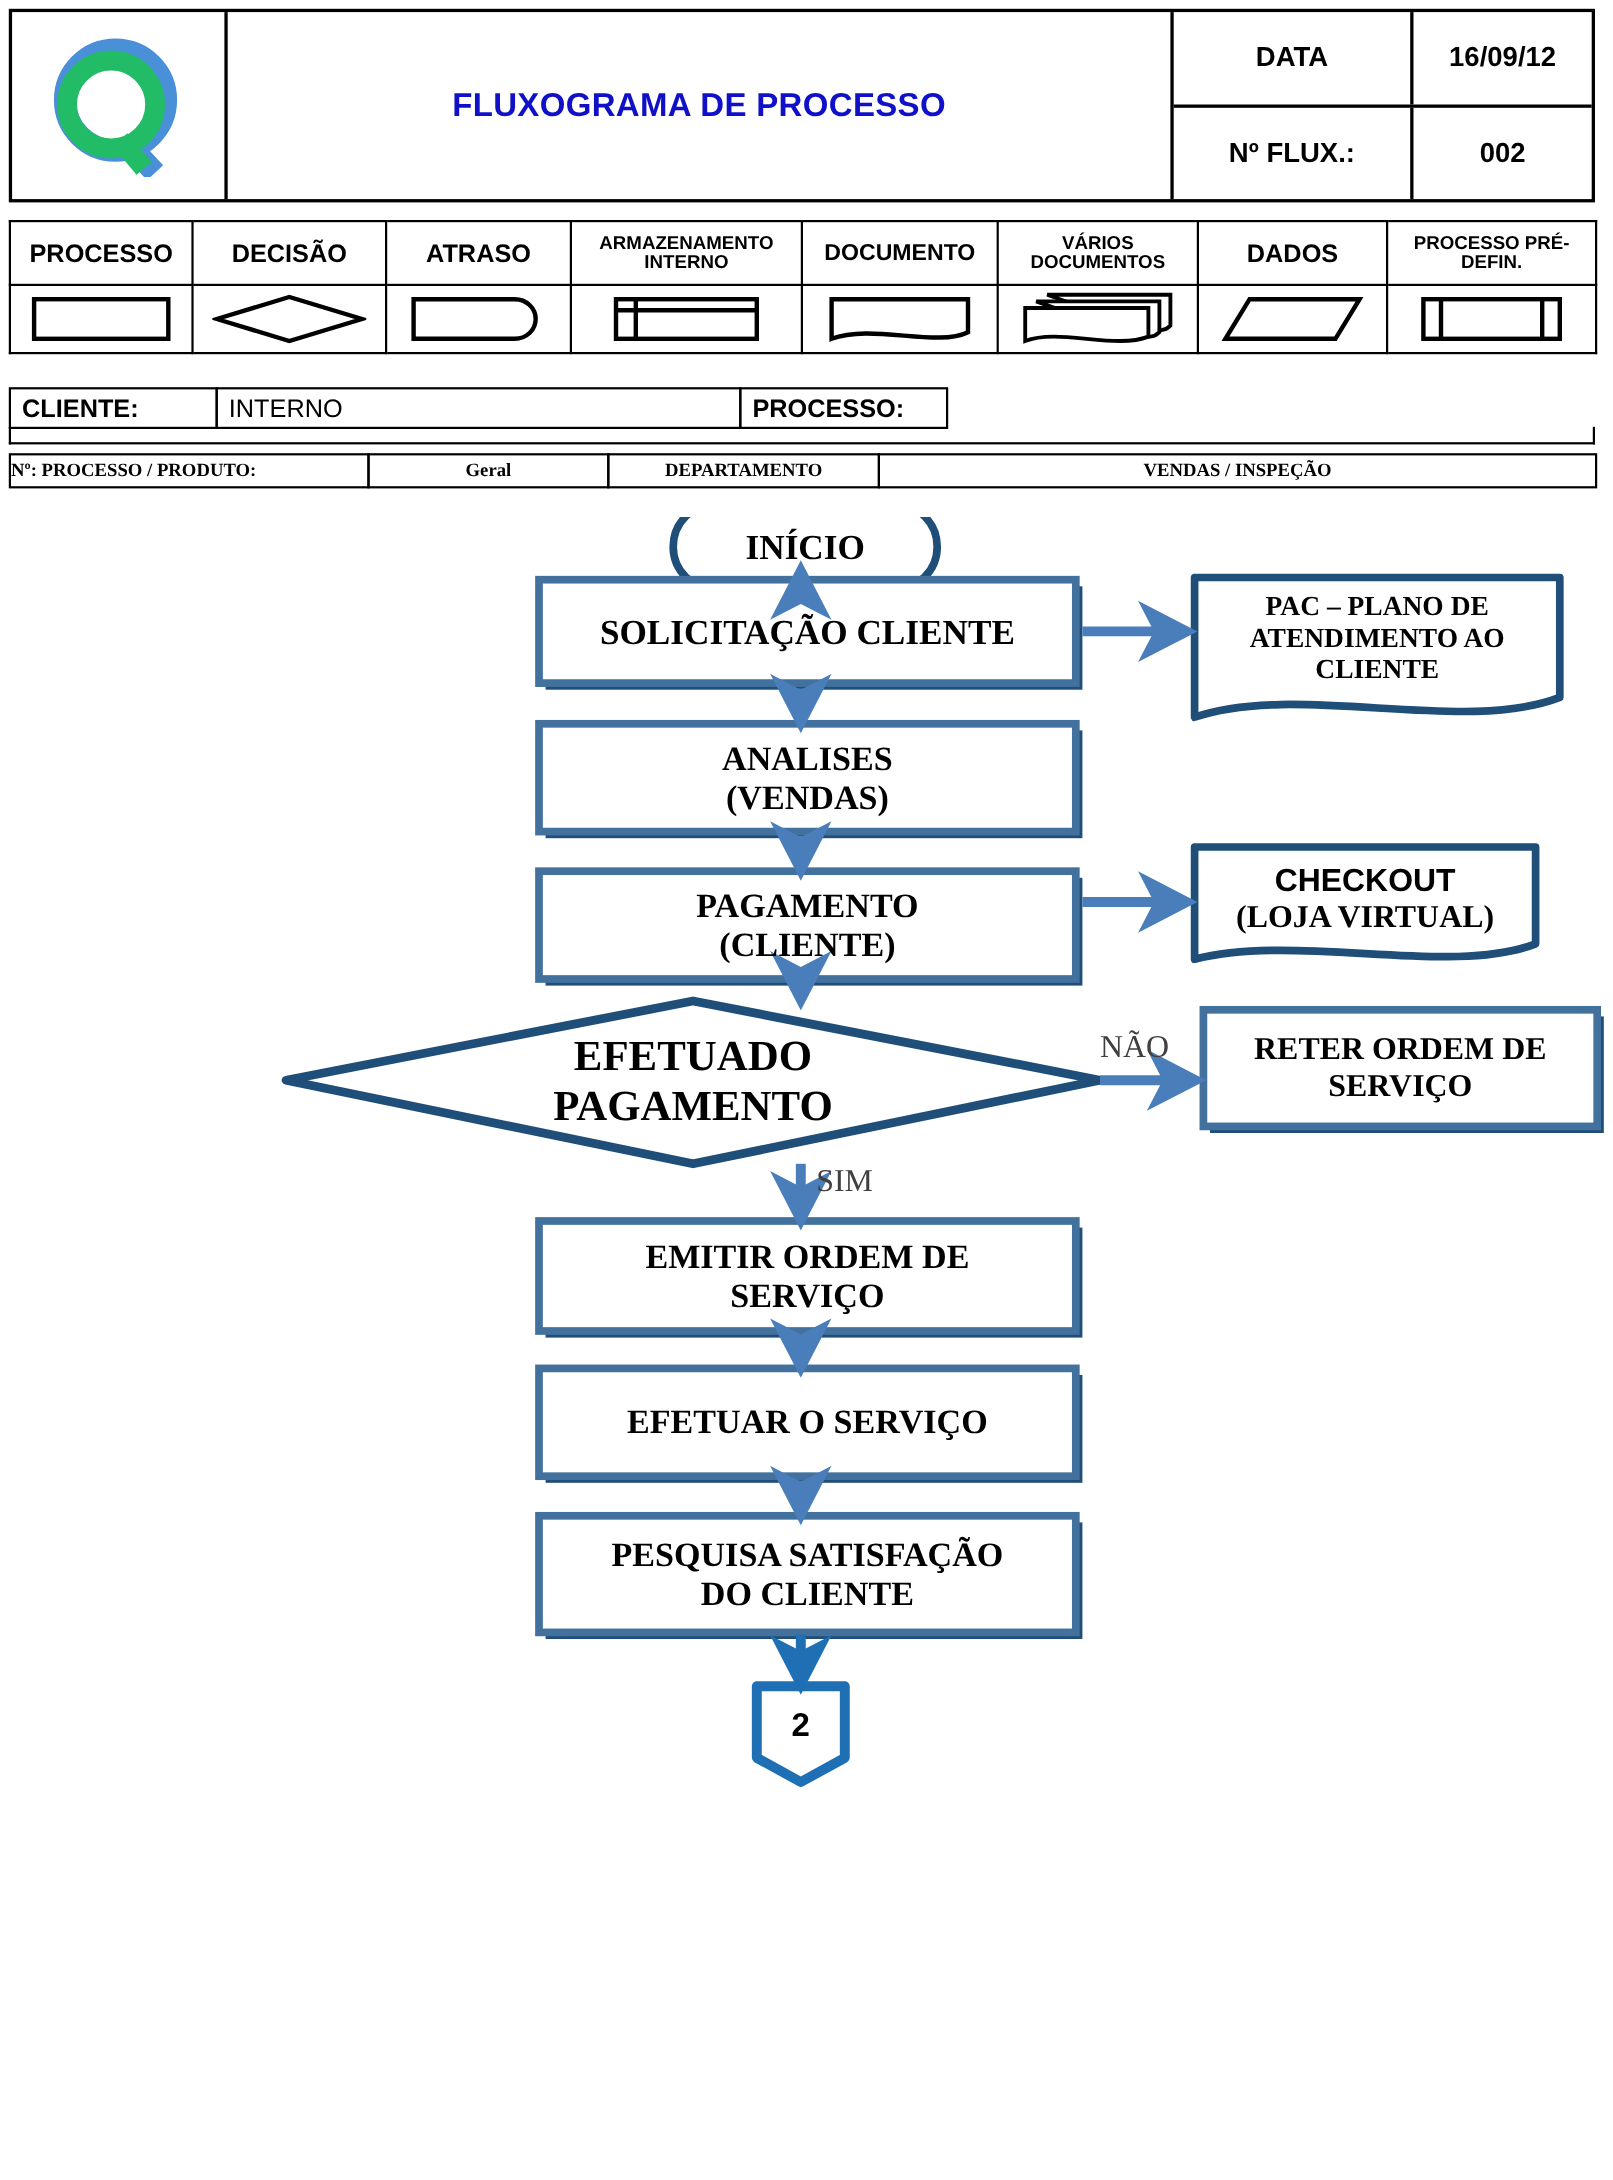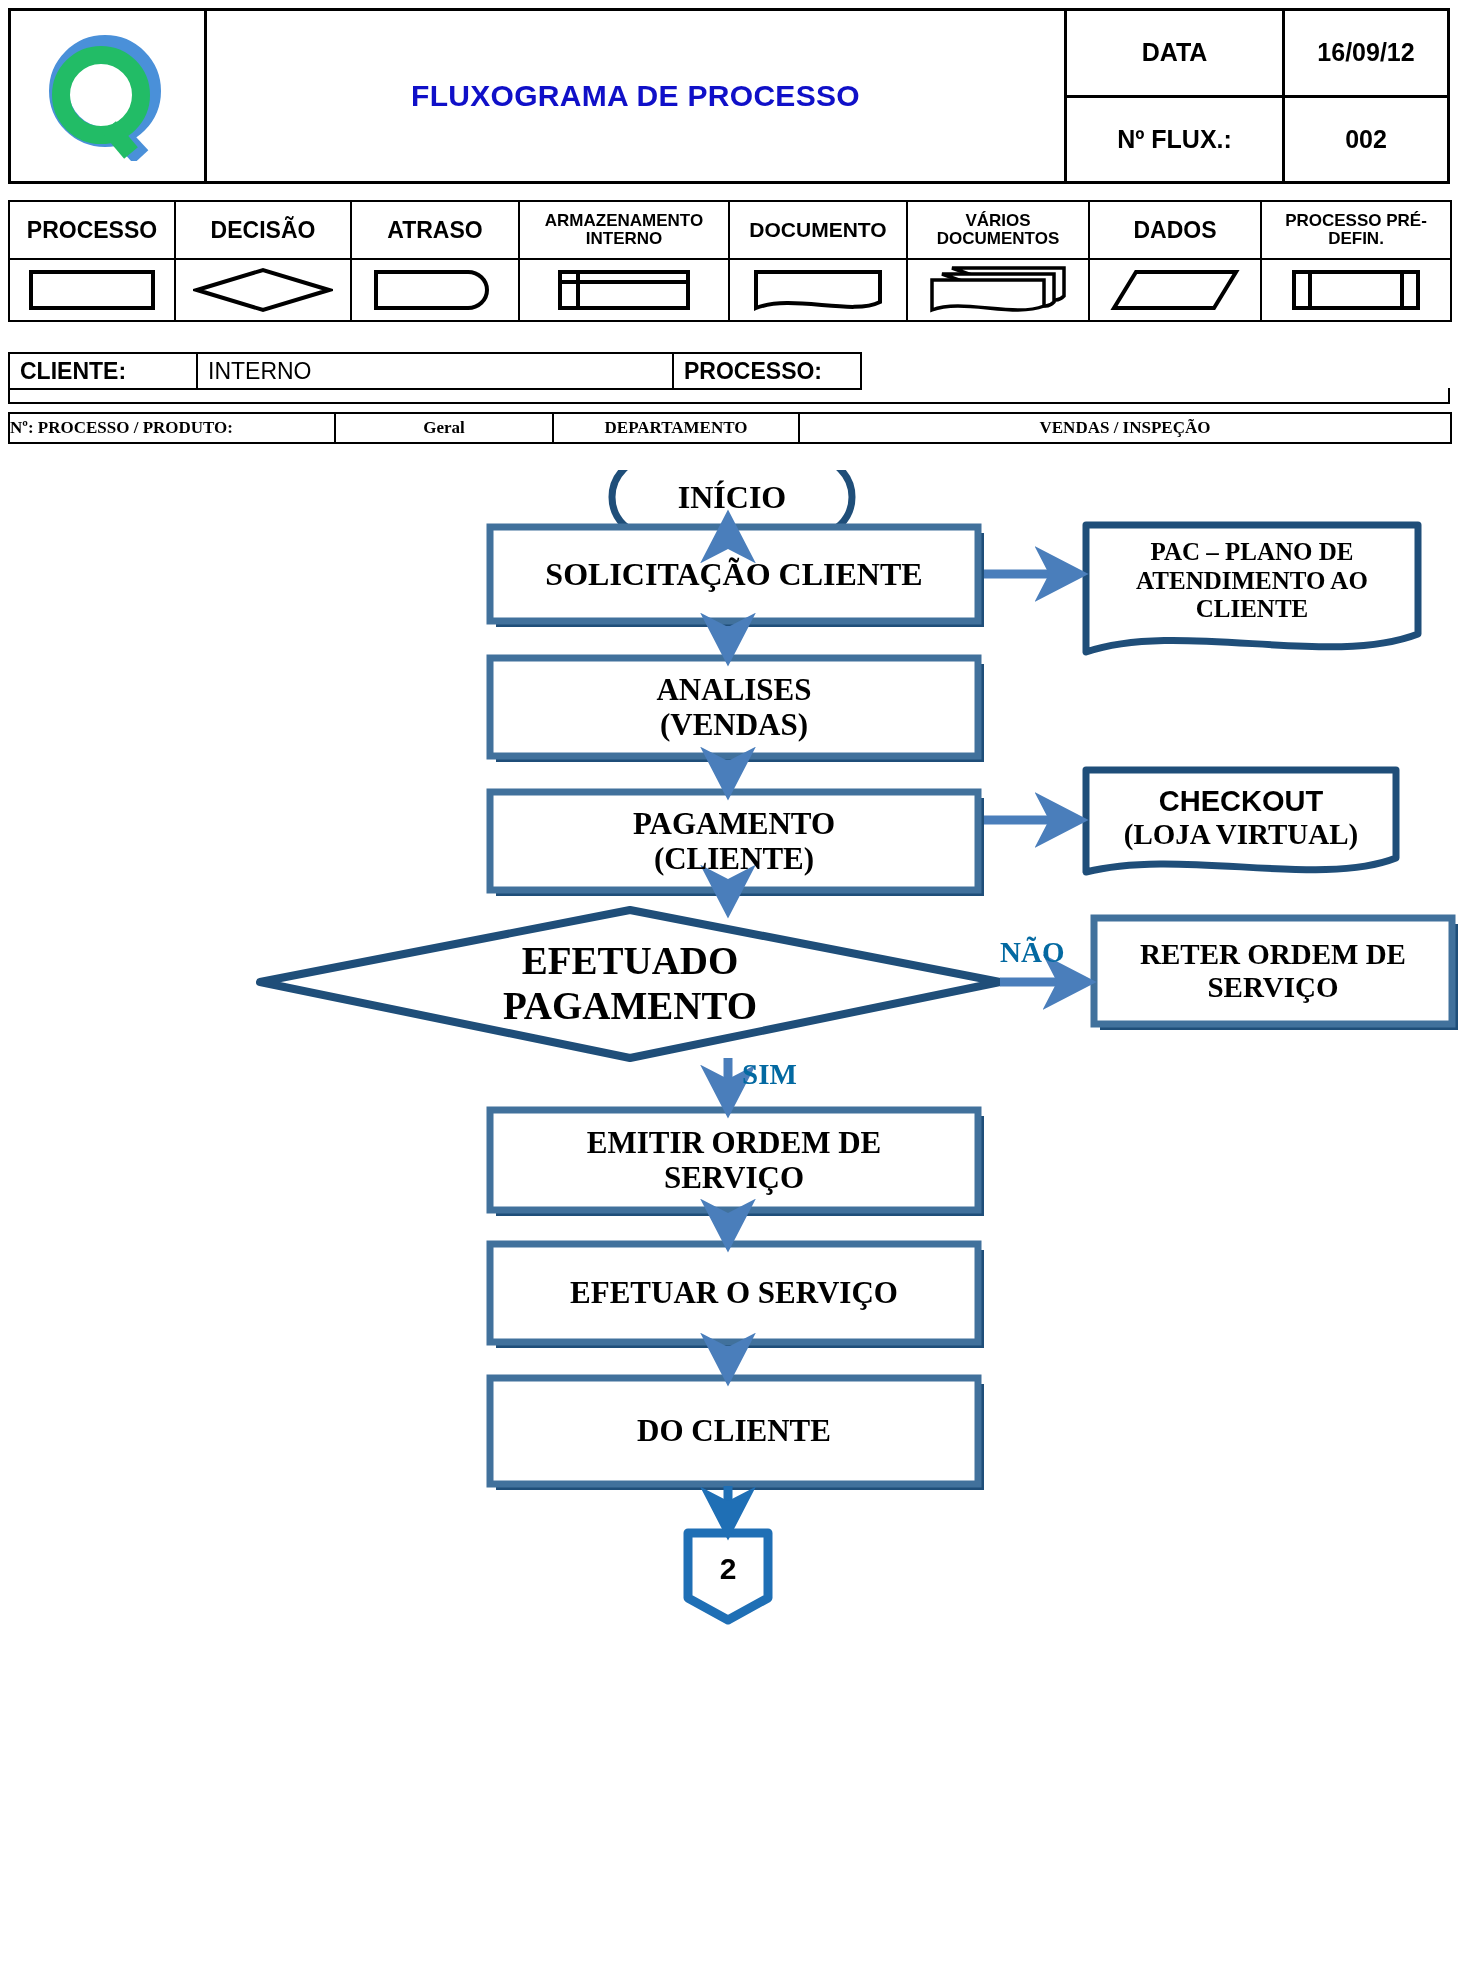--- a/index.html
+++ b/index.html
@@ -202,23 +202,23 @@
     text-align: center;
     font-family: "Liberation Serif", serif;
     font-weight: bold;
     color: #000;
     line-height: 1.14;
     pointer-events: none;
   }
   .edge-label {
     position: absolute;
     font-family: "Liberation Serif", serif;
-    font-weight: bold;
+    font-weight: normal;
     font-size: 29px;
-    color: #0369a1;
+    color: #404040;
   }
   .sans-line {
     font-family: "Liberation Sans", sans-serif;
     font-weight: bold;
   }
 </style>
 </head>
 <body>
 
 <div id="header-block">
@@ -455,20 +455,21 @@
   </div>
 
   <div class="node-text" style="left:490px; top:640px; width:488px; height:100px; font-size:31px; flex-direction:column;">
     <span>EMITIR ORDEM DE</span>
     <span>SERVIÇO</span>
   </div>
 
   <div class="node-text" style="left:490px; top:774px; width:488px; height:98px; font-size:31px;">EFETUAR O SERVIÇO</div>
 
   <div class="node-text" style="left:490px; top:908px; width:488px; height:106px; font-size:31px; flex-direction:column;">
+    <span>PESQUISA SATISFAÇÃO</span>
     <span>DO CLIENTE</span>
   </div>
 
   <div class="node-text sans-line" style="left:688px; top:1063px; width:80px; height:72px; font-size:30px; font-family:'Liberation Sans',sans-serif;">2</div>
 
   <span class="edge-label" style="left:1000px; top:466px;">NÃO</span>
   <span class="edge-label" style="left:742px; top:588px;">SIM</span>
 
 </div>
 

